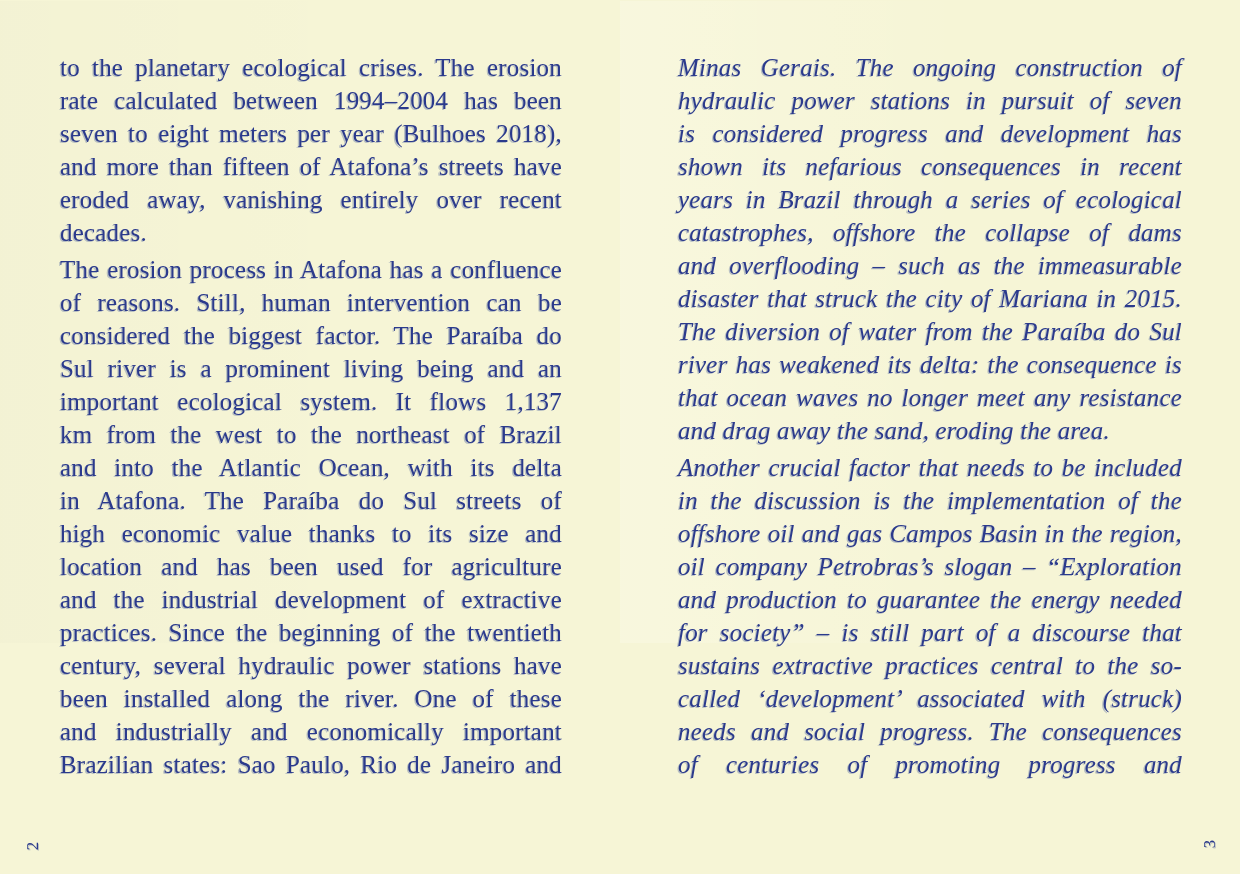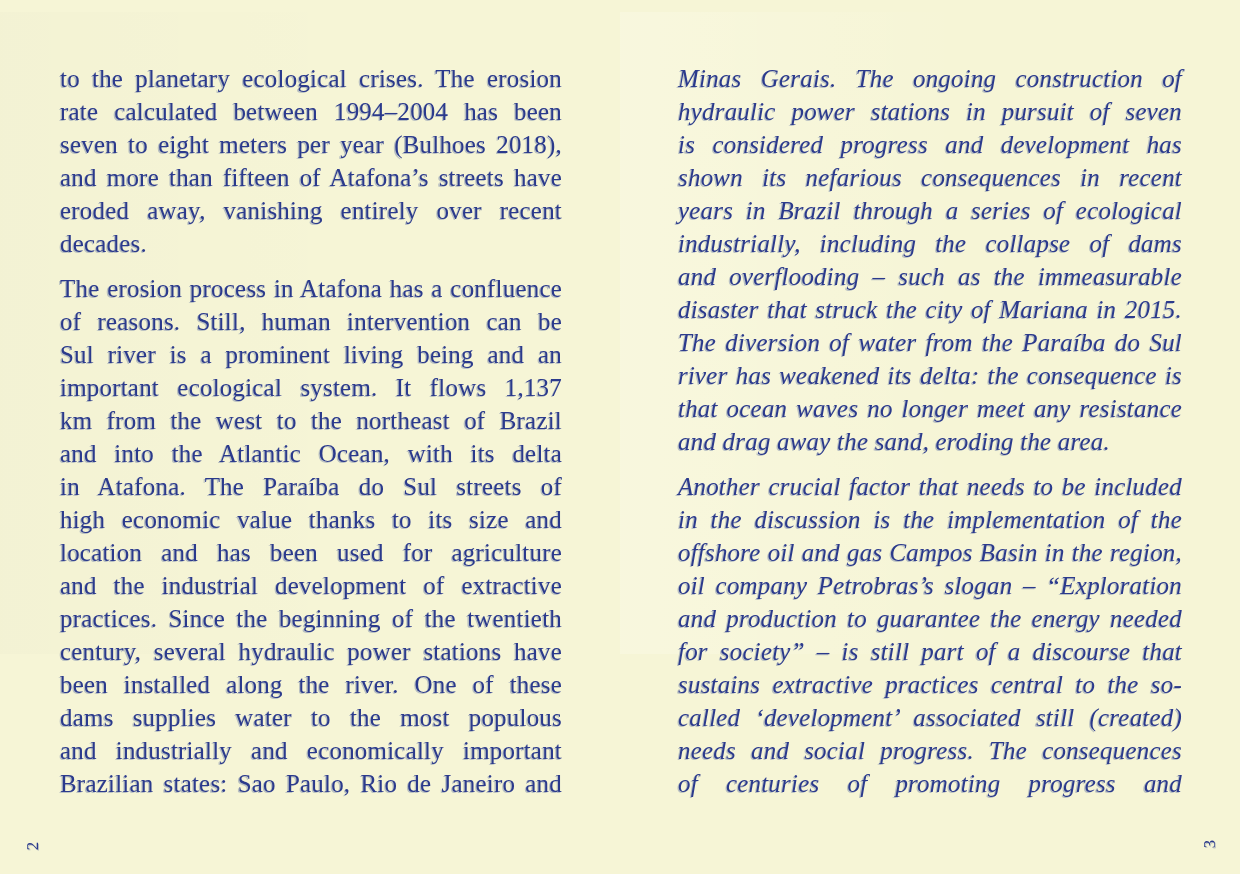--- a/index.html
+++ b/index.html
@@ -8,33 +8,33 @@
     --shadow: rgba(124,140,173,0.50);
   }
   html,body{ margin:0; padding:0; }
   body{
     width:1240px; height:874px;
     background: var(--bg);
     overflow:hidden; position:relative;
     font-family:"Liberation Serif", serif;
   }
   .spread{ position:absolute; inset:0; }
-  .page{ position:absolute; top:12px; height:642px; width:620px; }
+  .page{ position:absolute; top:1px; height:642px; width:620px; }
   .page.left{ left:0; background:linear-gradient(90deg, rgba(0,0,0,0.012), rgba(0,0,0,0) 60%); }
   .page.right{ left:620px; background:linear-gradient(90deg, rgba(255,255,245,0.25), rgba(255,255,245,0) 55%);font-style:italic; }
   .textblock{
     position:absolute; top:50px;
     color:var(--ink);
     font-size:25px; line-height:33px;
     letter-spacing:0.2px;
     text-shadow:-1.3px 1.2px 0 var(--shadow);
   }
   .page.left  .textblock{ left:60px; width:502px; }
   .page.right .textblock{ left:58px; width:504px; }
-  .para + .para{ margin-top:12px; }
+  .para + .para{ margin-top:4px; }
   .line{
     text-align:justify;
     text-align-last:justify;
     white-space:normal;
   }
   .line.end{ text-align-last:left; }
   .folio{
     position:absolute;
     width:26px; height:26px;
     display:flex; align-items:center; justify-content:center;
@@ -57,63 +57,63 @@
           <div class="line">to the planetary ecological crises. The erosion</div>
           <div class="line">rate calculated between 1994–2004 has been</div>
           <div class="line">seven to eight meters per year (Bulhoes 2018),</div>
           <div class="line">and more than fifteen of Atafona’s streets have</div>
           <div class="line">eroded away, vanishing entirely over recent</div>
           <div class="line end">decades.</div>
         </div>
         <div class="para">
           <div class="line">The erosion process in Atafona has a confluence</div>
           <div class="line">of reasons. Still, human intervention can be</div>
+          <div class="line">considered the biggest factor. The Paraíba do</div>
           <div class="line">Sul river is a prominent living being and an</div>
           <div class="line">important ecological system. It flows 1,137</div>
           <div class="line">km from the west to the northeast of Brazil</div>
           <div class="line">and into the Atlantic Ocean, with its delta</div>
           <div class="line">in Atafona. The Paraíba do Sul streets of</div>
           <div class="line">high economic value thanks to its size and</div>
           <div class="line">location and has been used for agriculture</div>
           <div class="line">and the industrial development of extractive</div>
           <div class="line">practices. Since the beginning of the twentieth</div>
           <div class="line">century, several hydraulic power stations have</div>
           <div class="line">been installed along the river. One of these</div>
-          <div class="line">dams supplies water to the most populous</div>
           <div class="line">and industrially and economically important</div>
           <div class="line">Brazilian states: Sao Paulo, Rio de Janeiro and</div>
         </div>
       </div>
   </div>
 
   <div class="page right">
     <div class="textblock">
         <div class="para">
           <div class="line">Minas Gerais. The ongoing construction of</div>
           <div class="line">hydraulic power stations in pursuit of seven</div>
           <div class="line">is considered progress and development has</div>
           <div class="line">shown its nefarious consequences in recent</div>
           <div class="line">years in Brazil through a series of ecological</div>
-          <div class="line">industrially, including the collapse of dams</div>
+          <div class="line">catastrophes, offshore the collapse of dams</div>
           <div class="line">and overflooding – such as the immeasurable</div>
           <div class="line">disaster that struck the city of Mariana in 2015.</div>
           <div class="line">The diversion of water from the Paraíba do Sul</div>
           <div class="line">river has weakened its delta: the consequence is</div>
           <div class="line">that ocean waves no longer meet any resistance</div>
           <div class="line end">and drag away the sand, eroding the area.</div>
         </div>
         <div class="para">
           <div class="line">Another crucial factor that needs to be included</div>
           <div class="line">in the discussion is the implementation of the</div>
           <div class="line">offshore oil and gas Campos Basin in the region,</div>
           <div class="line">oil company Petrobras’s slogan – “Exploration</div>
           <div class="line">and production to guarantee the energy needed</div>
           <div class="line">for society” – is still part of a discourse that</div>
           <div class="line">sustains extractive practices central to the so-</div>
-          <div class="line">called ‘development’ associated still (created)</div>
+          <div class="line">called ‘development’ associated with (struck)</div>
           <div class="line">needs and social progress. The consequences</div>
           <div class="line">of centuries of promoting progress and</div>
         </div>
       </div>
   </div>
 
   <div class="folio left">2</div>
 
   <div class="folio right">3</div>
 

